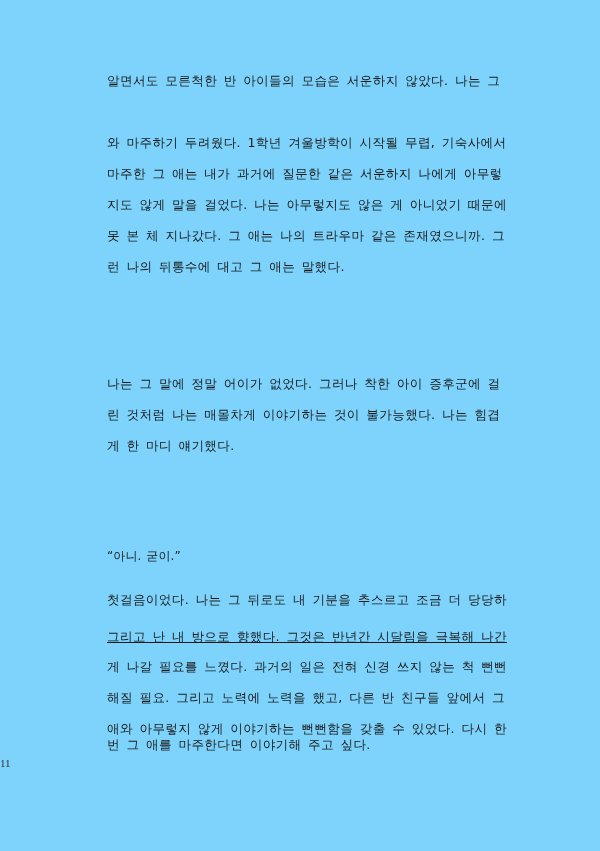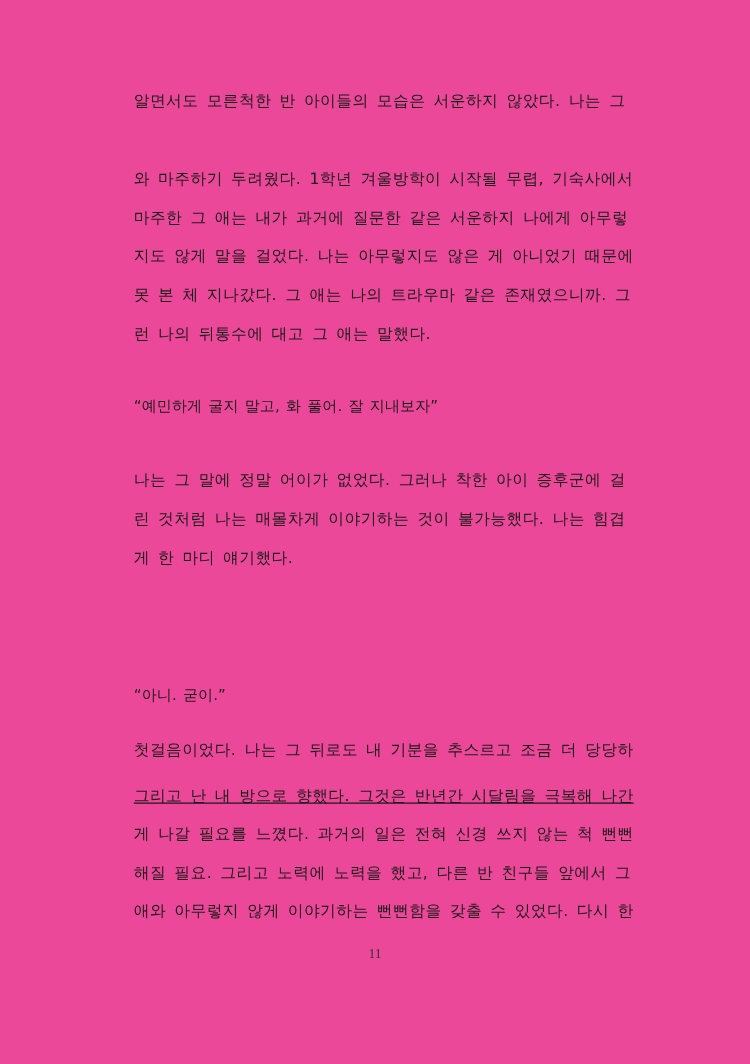--- a/index.html
+++ b/index.html
@@ -12,21 +12,21 @@
       height: 851px;
       position: relative;
       overflow: hidden;
       font-family: "DejaVu Sans", sans-serif;
       color: #1a1a1a;
     }
     .page {
       position: absolute;
       left: 0; top: 0;
       width: 600px; height: 851px;
-      background: #ec4899;
+      background: #7dd3fc;
     }
     .line {
       position: absolute;
       left: 107px;
       width: 400px;
       font-size: 12.6px;
       line-height: 16px;
       white-space: nowrap;
       letter-spacing: 0.35px;
       word-spacing: 2.2px;
@@ -34,48 +34,48 @@
     .quote {
       letter-spacing: 0.1px;
       word-spacing: 1px;
       font-size: 12px;
     }
     .page-number {
       position: absolute;
       left: 0;
       width: 600px;
       top: 757px;
-      text-align: center;
+      text-align: left;
       font-family: "Liberation Serif", serif;
       font-size: 11px;
       line-height: 12px;
       color: #333333;
     }
   </style>
 </head>
 <body>
 
 <div class="page">
 
   <div class="line" style="top:73px;">알면서도 모른척한 반 아이들의 모습은 서운하지 않았다. 나는 그</div>
   <div class="line" style="top:135px;">와 마주하기 두려웠다. 1학년 겨울방학이 시작될 무렵, 기숙사에서</div>
   <div class="line" style="top:166px;">마주한 그 애는 내가 과거에 질문한 같은 서운하지 나에게 아무렇</div>
   <div class="line" style="top:197px;">지도 않게 말을 걸었다. 나는 아무렇지도 않은 게 아니었기 때문에</div>
   <div class="line" style="top:228px;">못 본 체 지나갔다. 그 애는 나의 트라우마 같은 존재였으니까. 그</div>
   <div class="line" style="top:259px;">런 나의 뒤통수에 대고 그 애는 말했다.</div>
 
-  <div class="line quote" style="top:317px;">“예민하게 굴지 말고, 화 풀어. 잘 지내보자”</div>
 
   <div class="line" style="top:376px;">나는 그 말에 정말 어이가 없었다. 그러나 착한 아이 증후군에 걸</div>
   <div class="line" style="top:407px;">린 것처럼 나는 매몰차게 이야기하는 것이 불가능했다. 나는 힘겹</div>
   <div class="line" style="top:438px;">게 한 마디 얘기했다.</div>
 
   <div class="line quote" style="top:513px;margin-top:35px;">“아니. 굳이.”</div>
 
   <div class="line" style="top:629px;text-decoration:underline;">그리고 난 내 방으로 향했다. 그것은 반년간 시달림을 극복해 나간</div>
   <div class="line" style="top:592px;">첫걸음이었다. 나는 그 뒤로도 내 기분을 추스르고 조금 더 당당하</div>
   <div class="line" style="top:659px;">게 나갈 필요를 느꼈다. 과거의 일은 전혀 신경 쓰지 않는 척 뻔뻔</div>
   <div class="line" style="top:690px;">해질 필요. 그리고 노력에 노력을 했고, 다른 반 친구들 앞에서 그</div>
   <div class="line" style="top:721px;">애와 아무렇지 않게 이야기하는 뻔뻔함을 갖출 수 있었다. 다시 한</div>
 
+  <div class="line" style="top:737px;">번 그 애를 마주한다면 이야기해 주고 싶다.</div>
 
   <div class="page-number">11</div>
 </div>
 
 </body></html>

